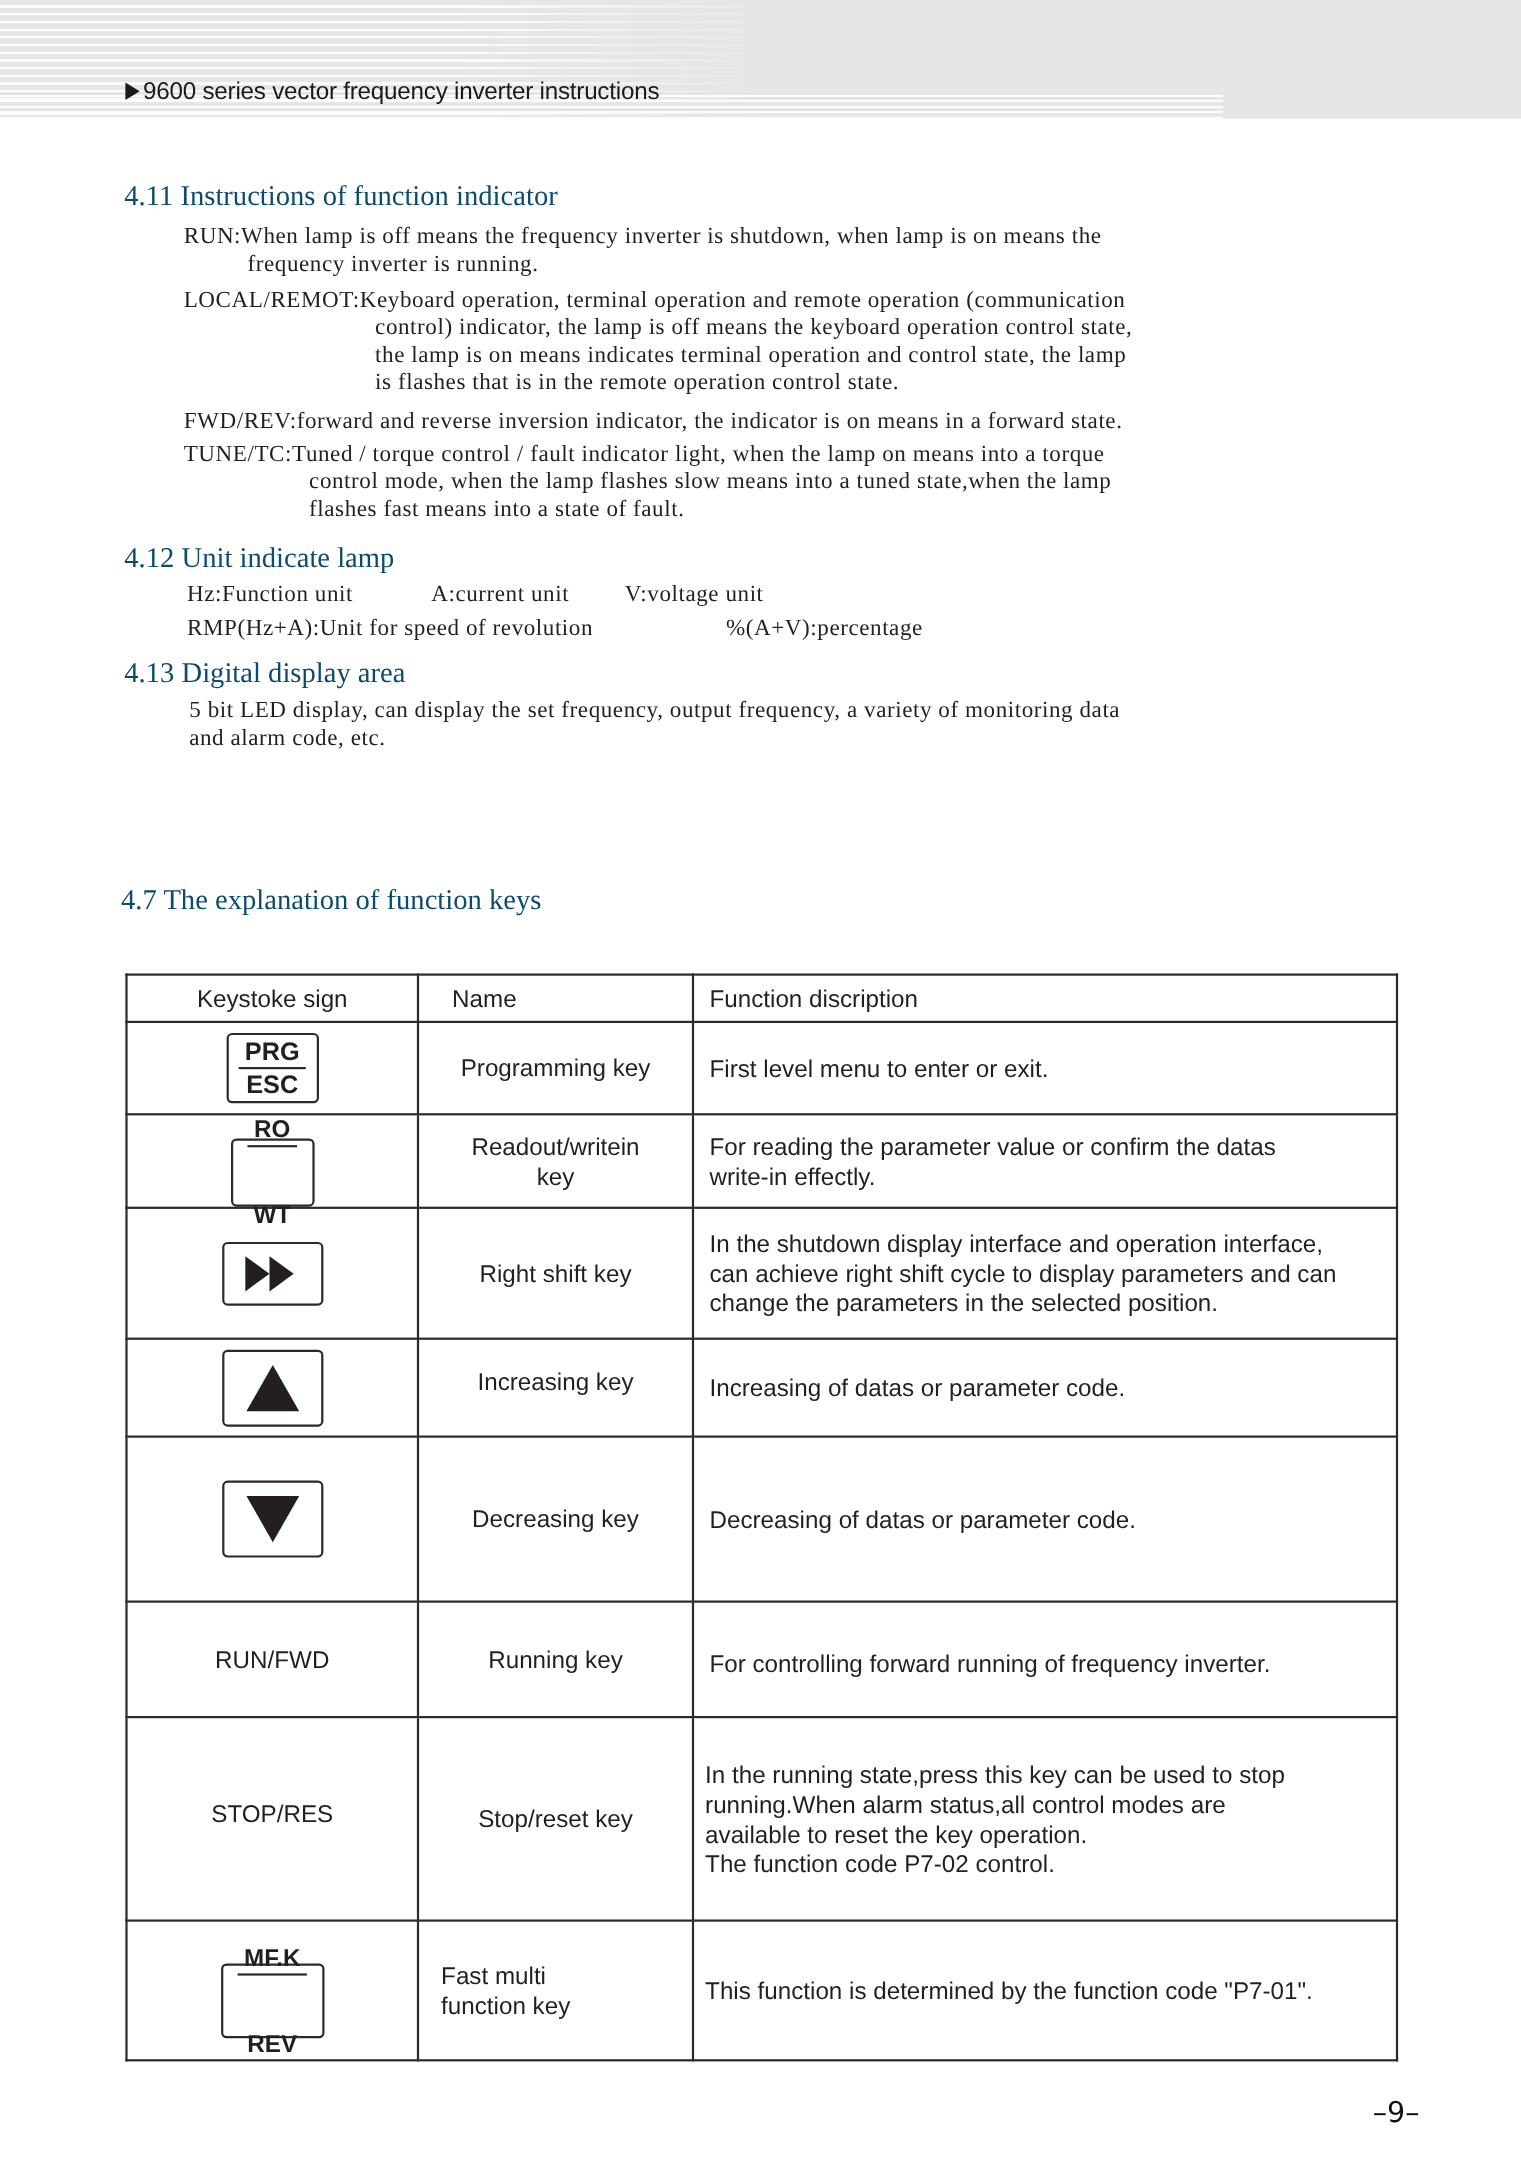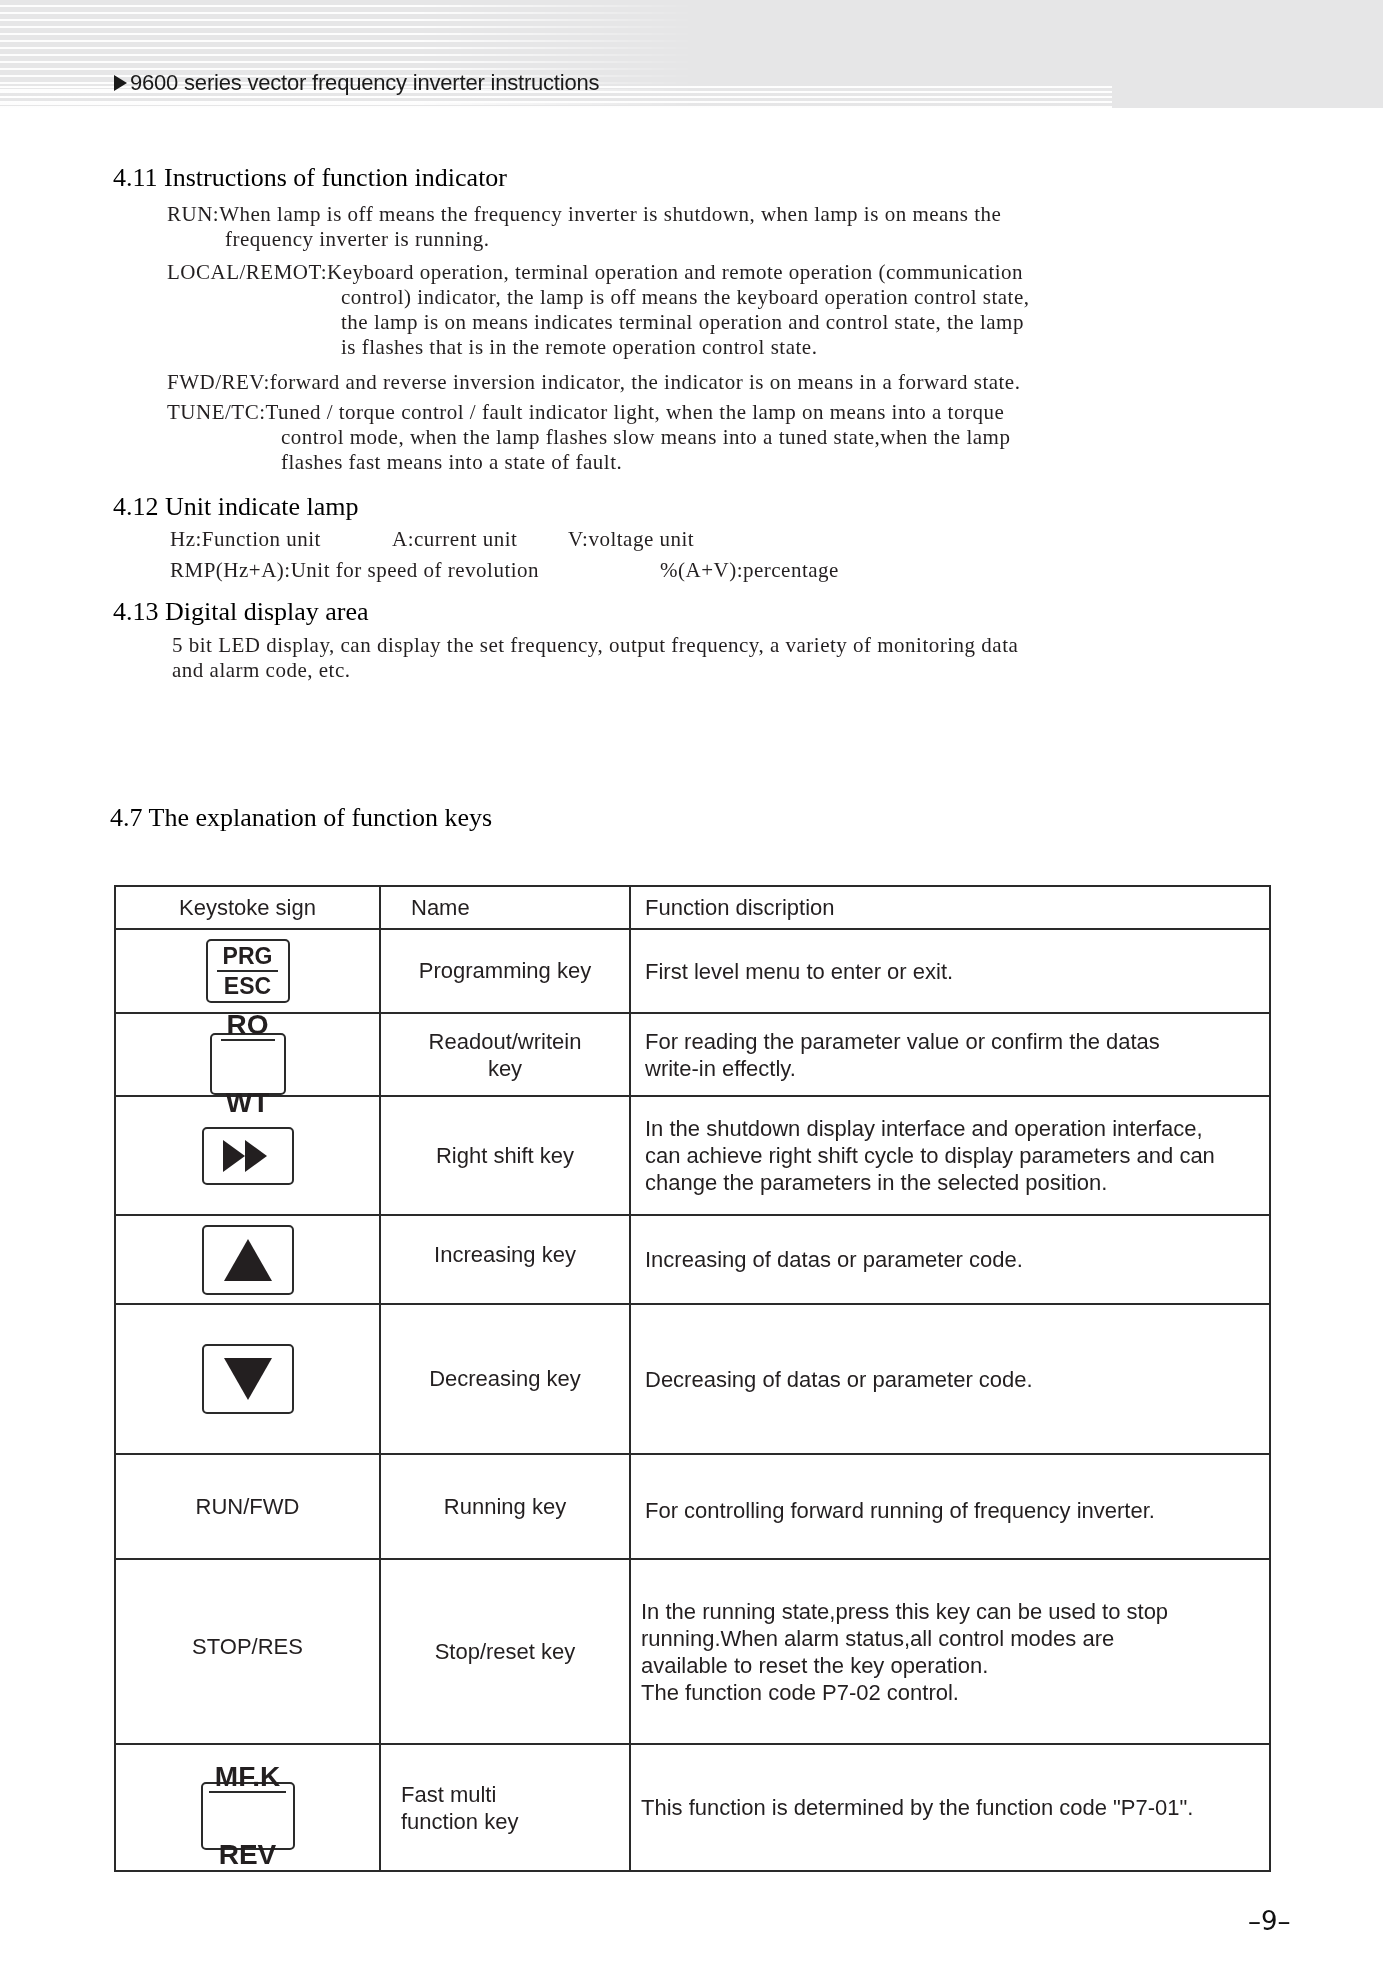--- a/index.html
+++ b/index.html
@@ -25,21 +25,21 @@
   .header-title {
     position: absolute; left: 114px; top: 70px;
     font-family: "Liberation Sans", sans-serif; font-size: 22px; color: #1a1a1a;
     display: flex; align-items: center; letter-spacing: -0.2px;
   }
   .header-title .tri {
     display: inline-block; width: 0; height: 0;
     border-top: 8px solid transparent; border-bottom: 8px solid transparent;
     border-left: 13px solid #1a1a1a; margin-right: 3px;
   }
-  .h2 { position: absolute; font-size: 26px; color: #000000; white-space: nowrap; }
+  .h2 { position: absolute; font-size: 26px; color: #0c4a6e; white-space: nowrap; }
   .p { position: absolute; font-size: 21px; line-height: 25px; color: #231f20; white-space: nowrap; letter-spacing: 0.5px; }
 
   table.keys {
     position: absolute; left: 114px; top: 885px; width: 1157px;
     border-collapse: collapse; font-family: "Liberation Sans", sans-serif; color: #231f20; padding-left: 31px;
   }
   table.keys td, table.keys th {
     border: 2px solid #2a2a2a; padding: 0; font-weight: normal; font-size: 22px; vertical-align: middle;
   }
   .c1 { width: 263px; text-align: center; }
@@ -49,21 +49,21 @@
   .desc { line-height: 27px; text-align: left; padding-left: 14px !important; padding-right: 4px !important; }
   .keycap {
     display: inline-flex; flex-direction: column; align-items: center; justify-content: center;
     border: 2px solid #2a2a2a; border-radius: 5px; background: #fff;
     width: 84px; height: 64px; box-sizing: border-box; font-size: 23px; line-height: 26px; font-weight: bold;
   }
   .keycap .top { border-bottom: 2px solid #2a2a2a; padding: 0 6px 1px 6px; }
   .keycap .bot { padding-top: 1px; }
   .keycap.icon { width: 92px; height: 58px; }
   .keycap.tall { width: 92px; height: 70px; }
-  .keycap.narrow { width: 76px; height: 62px; font-size: 28px; gap: 48px; }
+  .keycap.narrow { width: 76px; height: 62px; font-size: 22px; gap: 48px; }
   .pagenum {
     position: absolute; left: 1248px; top: 1906px; font-family: "DejaVu Sans", sans-serif;
     font-size: 26px; color: #111;
   }
 </style>
 </head>
 <body>
 
 <div class="header">
   <div class="stripes-left"></div>

